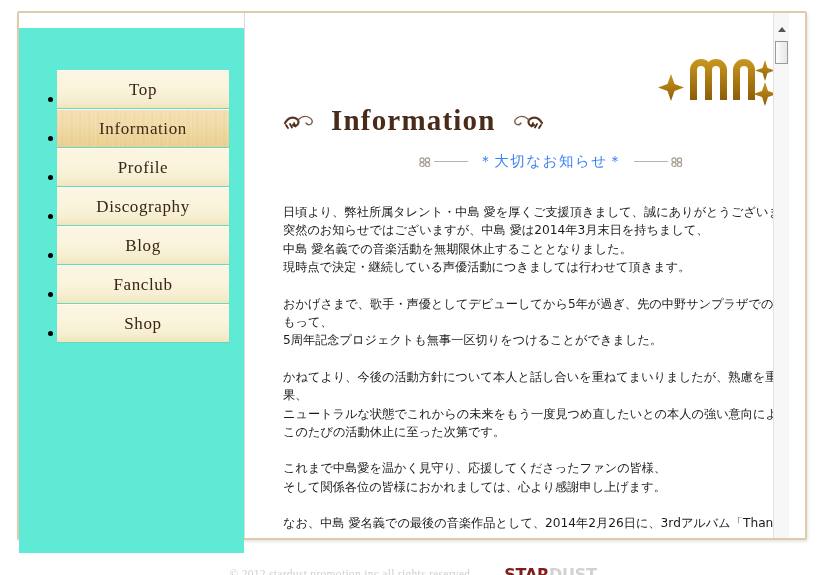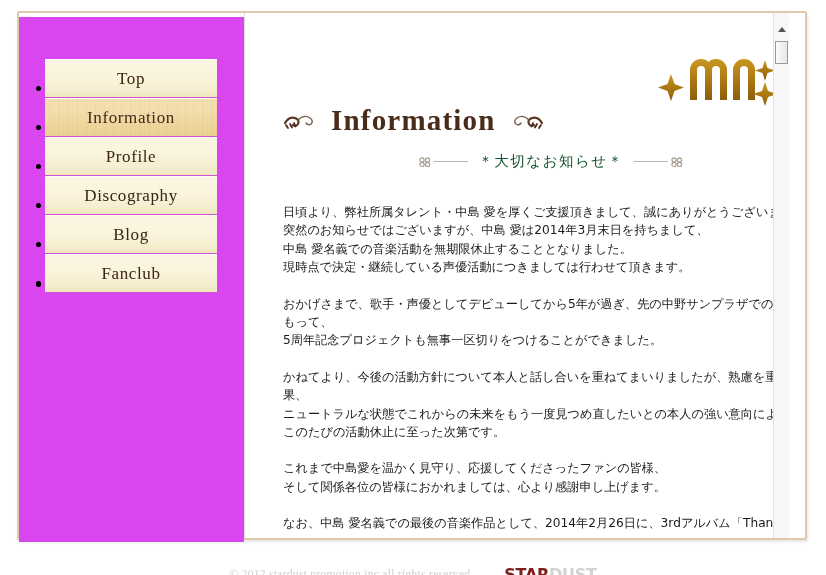--- a/index.html
+++ b/index.html
@@ -27,24 +27,25 @@
     height: 529px;
     background: #ffffff;
     border: 2px solid #dfcba9;
     border-radius: 2px;
     box-shadow: 1px 2px 3px rgba(0,0,0,0.10);
   }
 
   
   #nav {
     position: absolute;
-    left: 0; top: 4px;
+    left: 0; top: 15px;
     width: 225px;
     height: 100%;
-    background: #d946ef;
+    background: #5eead4;
+    padding-left: 12px;
   }
   #nav-list {
     list-style: none;
     margin: 0;
     padding: 42px 0 0 0;
   }
   .nav-item {
     position: relative;
     list-style: none;
     margin: 0 0 1px 0;
@@ -162,21 +163,21 @@
   .rule-wrap { display: flex; align-items: center; gap: 2px; }
   .rule-line {
     display: block;
     width: 34px;
     height: 1px;
     background: #b9b3a8;
   }
   #subheading-text {
     font-family: "DejaVu Sans", sans-serif;
     font-size: 14.5px;
-    color: #14532d;
+    color: #3b82f6;
     letter-spacing: 1.5px;
     white-space: nowrap;
   }
 
   
   #body-copy {
     position: absolute;
     left: 38px;
     top: 190px;
     width: 540px;
@@ -277,20 +278,21 @@
           <li class="nav-item">
             <span class="nav-bullet"></span>
             <a class="nav-link">Blog</a>
           </li>
           <li class="nav-item">
             <span class="nav-bullet"></span>
             <a class="nav-link">Fanclub</a>
           </li>
           <li class="nav-item">
             <span class="nav-bullet"></span>
+            <a class="nav-link">Shop</a>
           </li>
         </ul>
     </nav>
 
     <div id="divider"></div>
 
     <section id="content">
 
       <div id="logo">
         <svg id="logo-mark" width="122" height="62" viewBox="0 0 122 62" aria-hidden="true">

